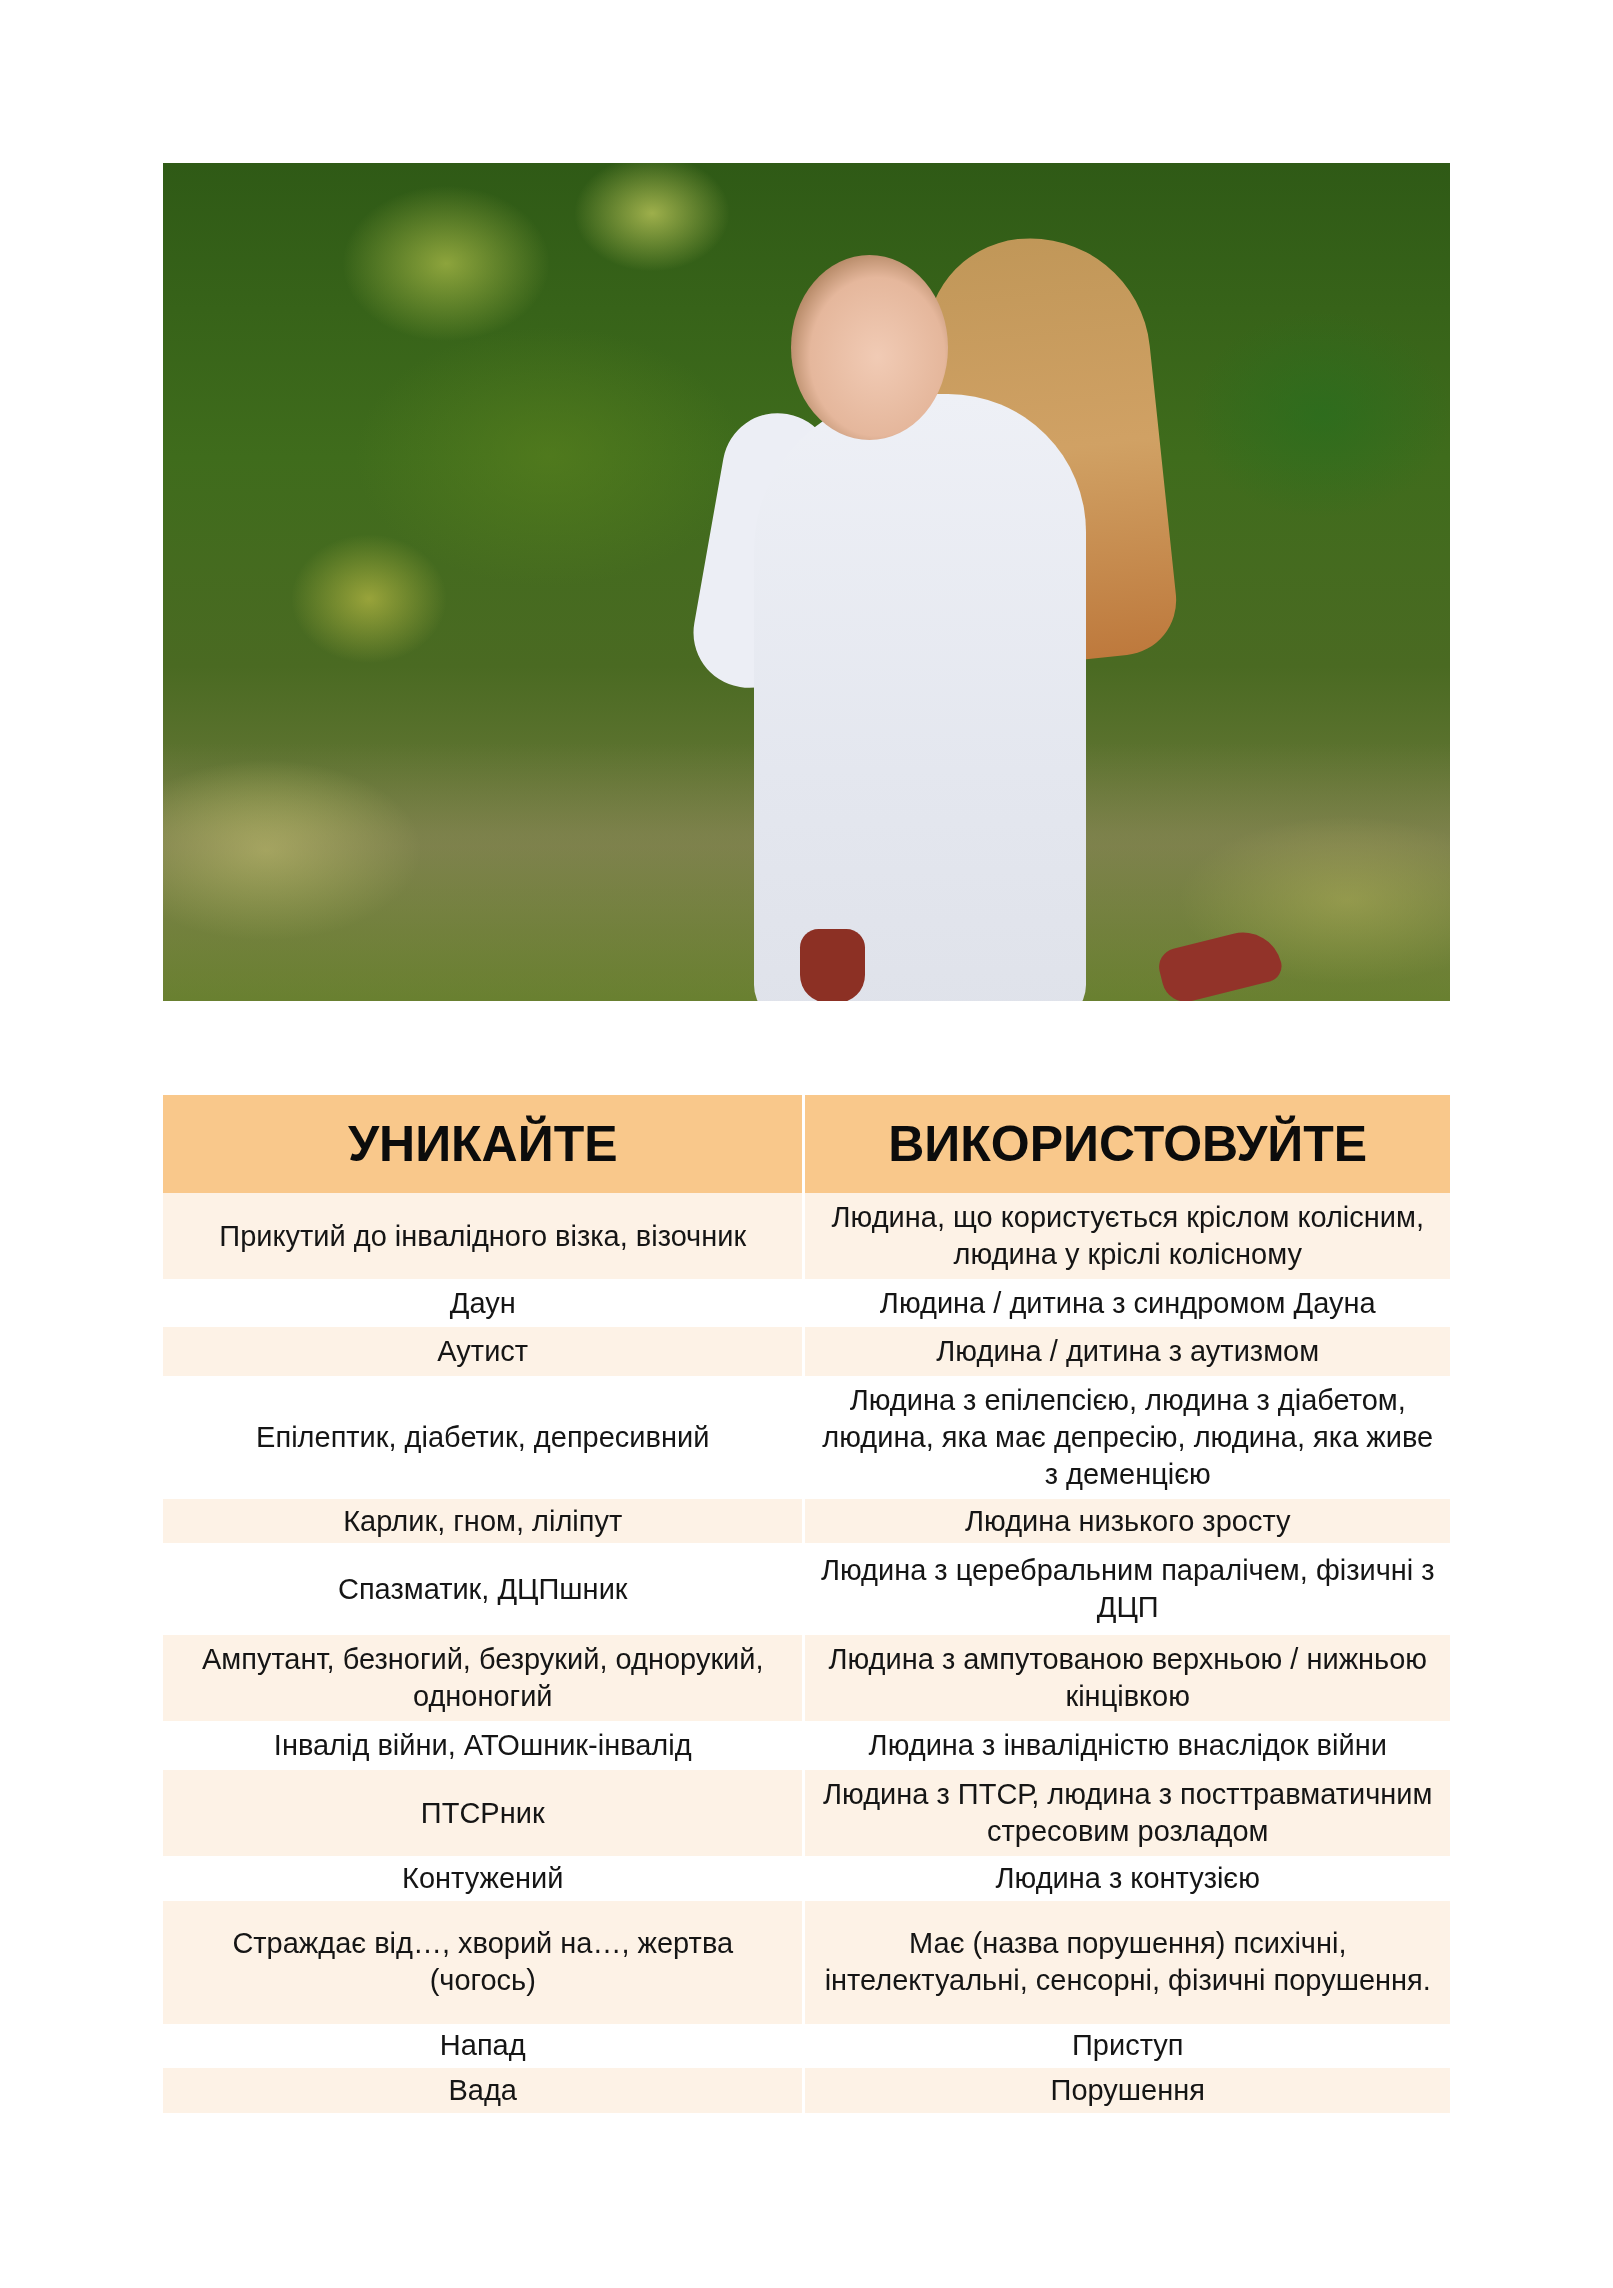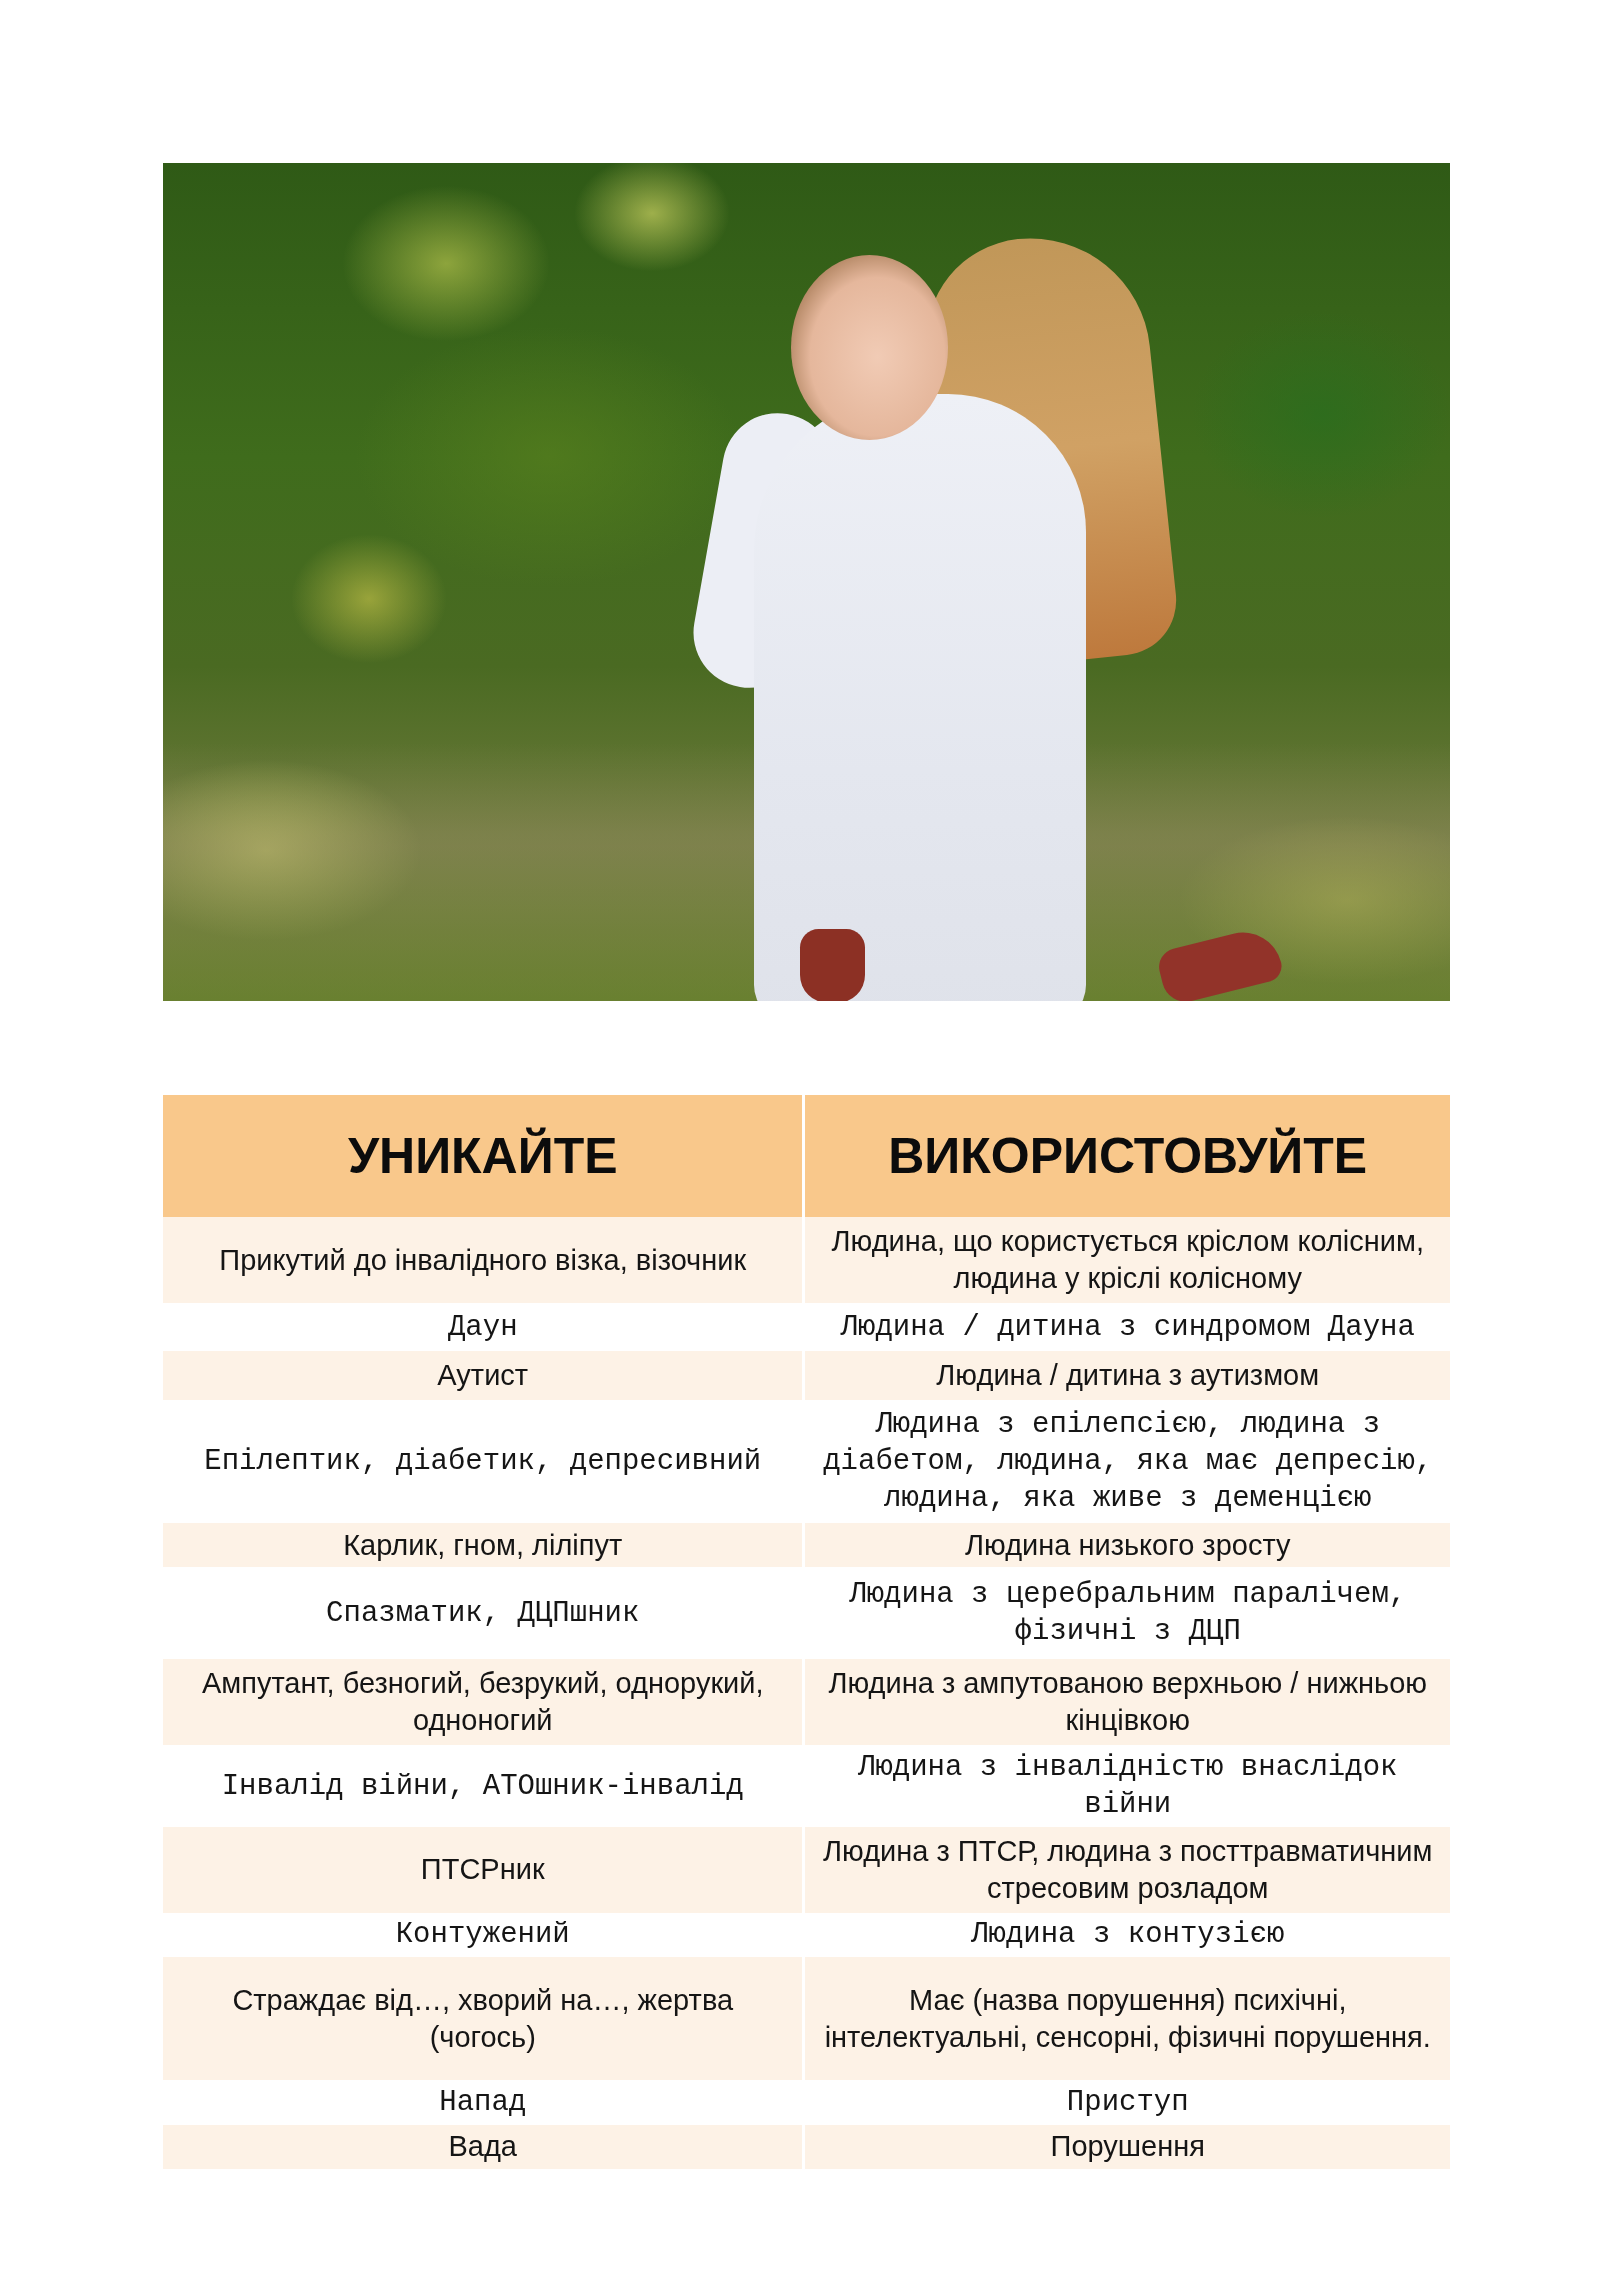--- a/index.html
+++ b/index.html
@@ -32,28 +32,28 @@
       background: #eceef5; border-radius: 55px; transform: rotate(10deg); }
     .photo .shoe-left { position: absolute; left: 637px; top: 766px; width: 65px; height: 74px;
       background: #8c3024; border-radius: 18.5px 18.5px 28px 28px; }
     .photo .shoe-right { position: absolute; left: 997px; top: 775px; width: 120px; height: 55px;
       background: #923329; border-radius: 22px 46px 18.5px 28px; transform: rotate(-14deg); }
 
     .terms-table { position: absolute; left: 163px; top: 1095px; width: 1287px;
       border-collapse: separate; border-spacing: 0; table-layout: fixed; }
     .terms-table col.c1 { width: 642px; }
     .terms-table col.c2 { width: 644px; }
-    .terms-table th { background: #f9c88b; height: 98px; padding: 12px;
+    .terms-table th { background: #f9c88b; height: 98px; padding: 0;
       font-family: "Liberation Sans", "DejaVu Sans", sans-serif; font-weight: bold;
       font-size: 50px; letter-spacing: 0px; color: #0c0c0c; text-align: center; vertical-align: middle; }
     .terms-table th.c1, .terms-table td.c1 { border-right: 3.7px solid #ffffff; }
     .terms-table td { padding: 3.7px 14.8px; text-align: center; vertical-align: middle;
       font-size: 29px; line-height: 37px; color: #151515; }
     .terms-table tr.shade td { background: #fdf2e6; }
-    .terms-table tr.plain td { background: #ffffff; font-family: Liberation Mono, monospace; }
+    .terms-table tr.plain td { background: #ffffff; }
   </style>
 </head>
 <body>
 
 <div class="photo" role="img" aria-label="Mother in white clothing carrying a smiling little girl with Down syndrome outdoors in a sunny green park">
   <div class="ground"></div>
   <div class="woman-hair"></div>
   <div class="child-arm"></div>
   <div class="figure-body"></div>
   <div class="child-head"></div>

